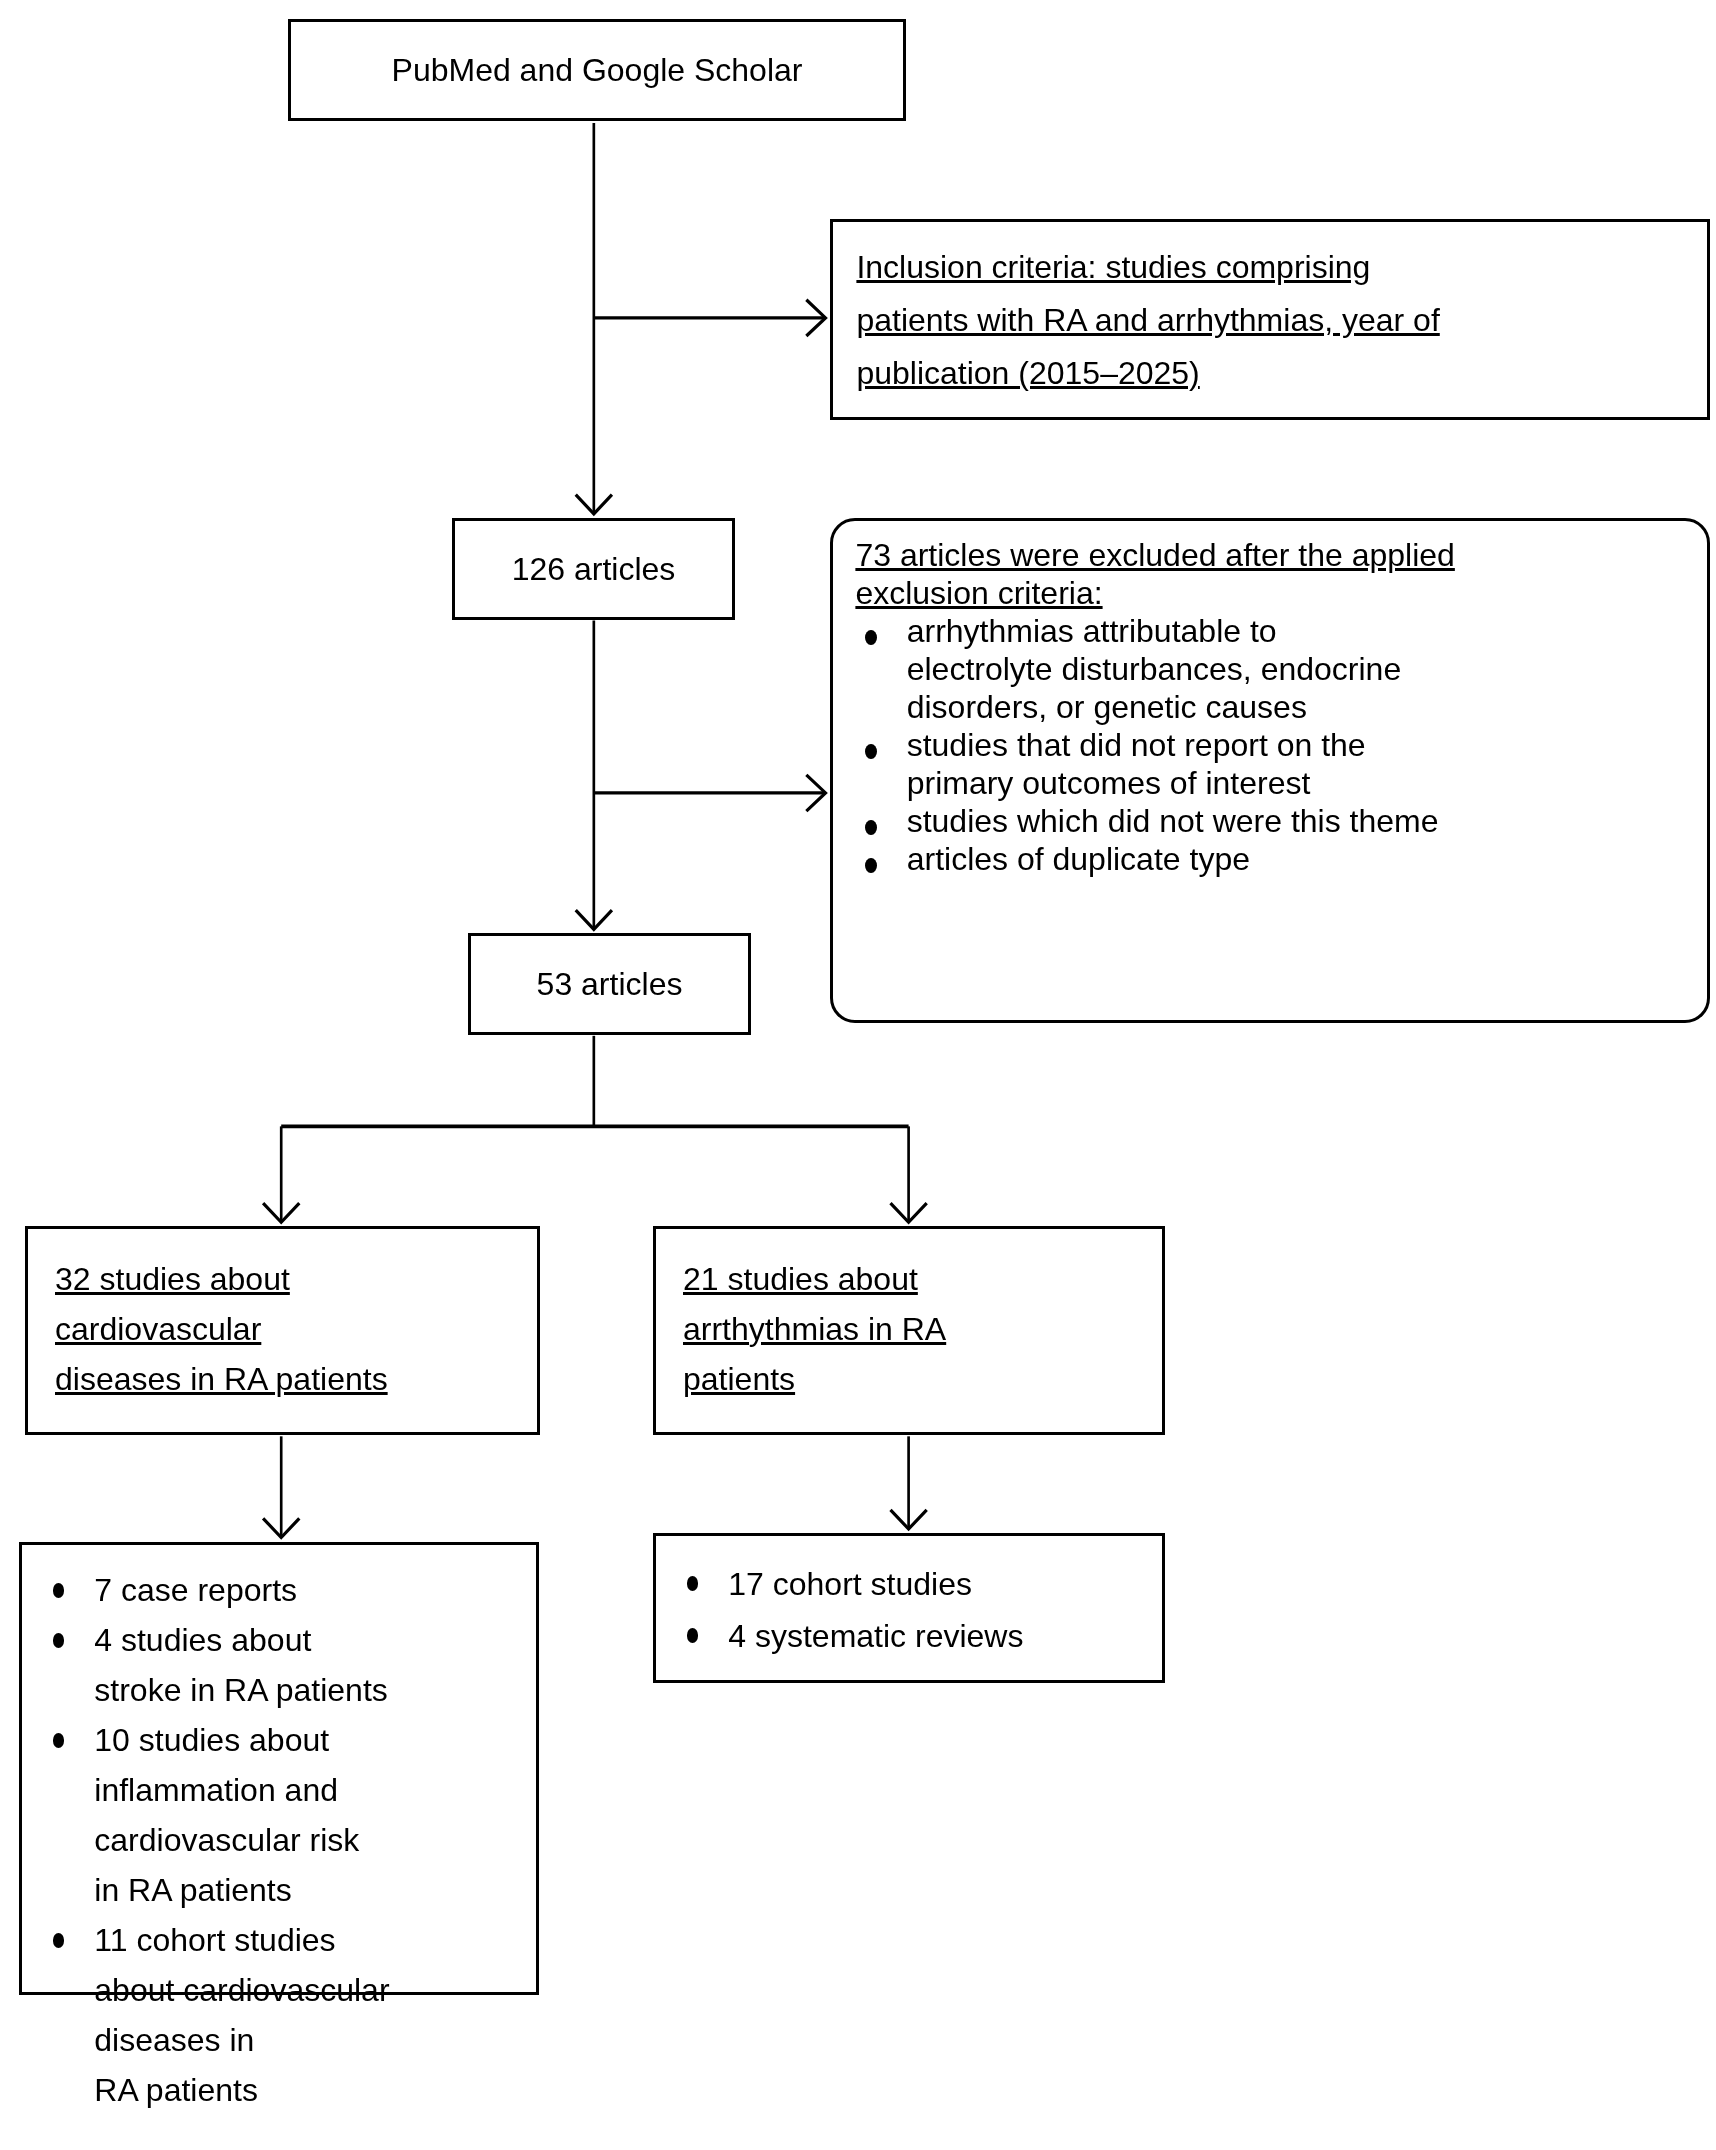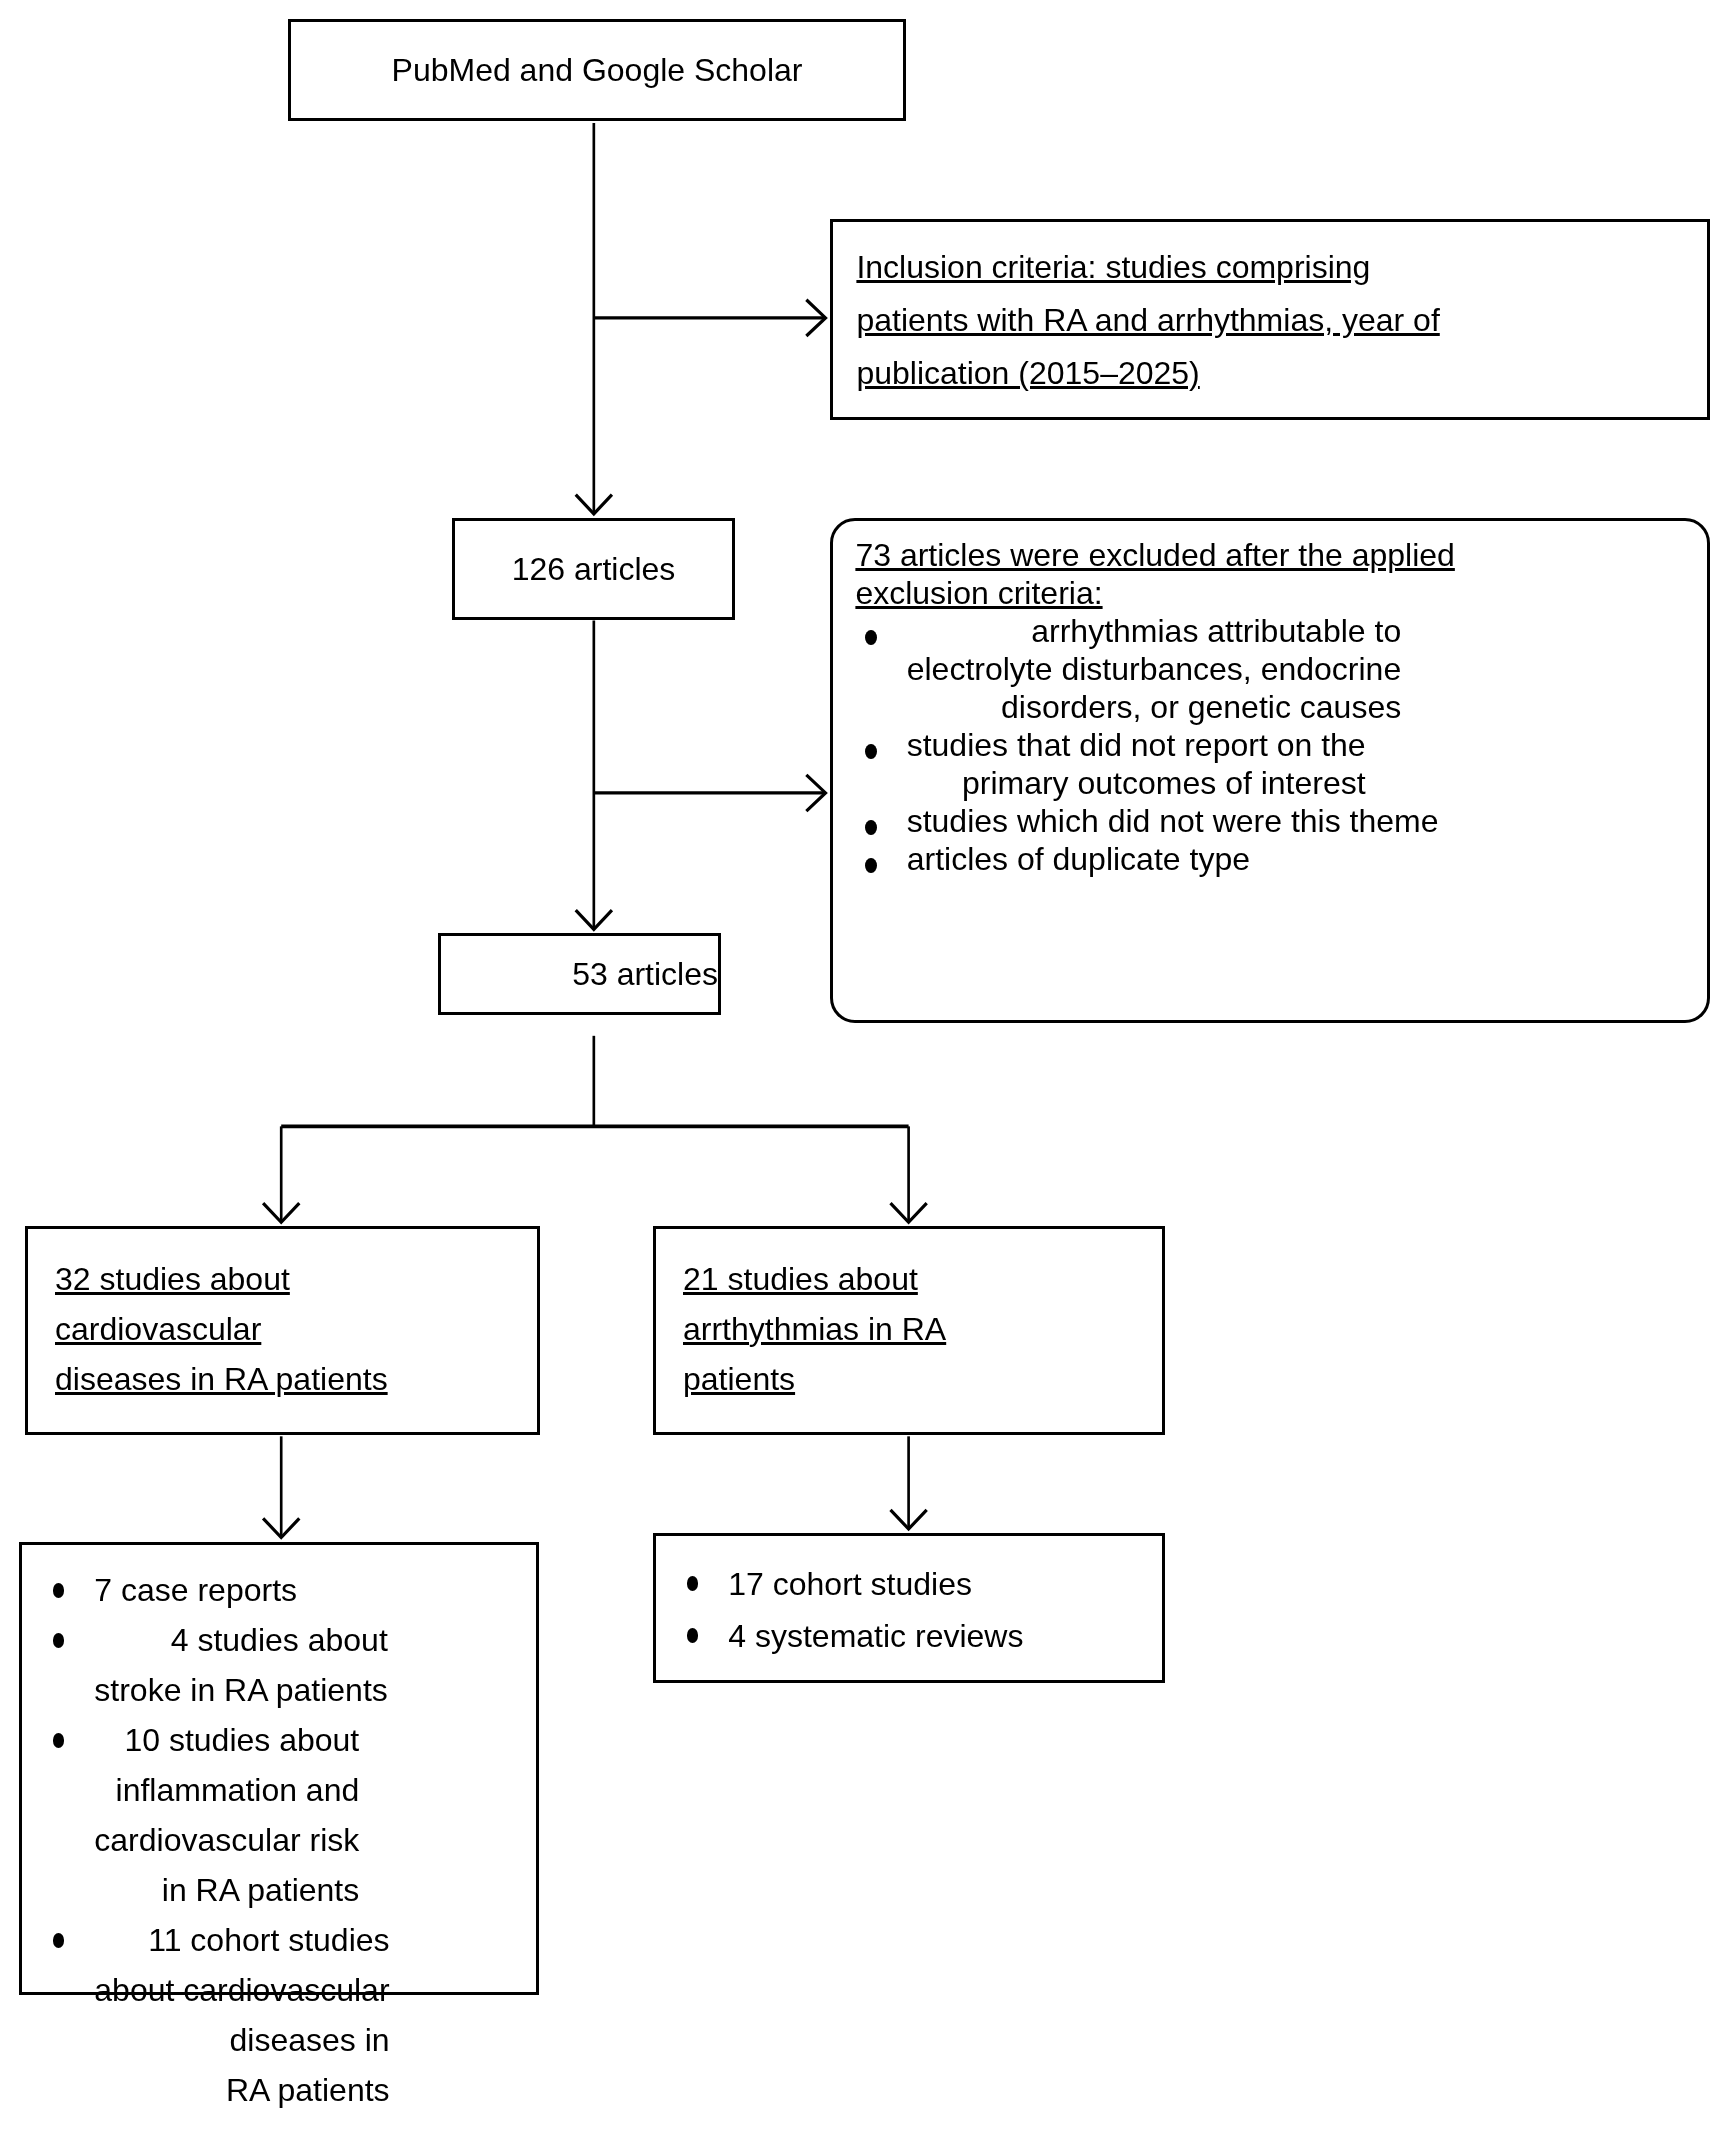--- a/index.html
+++ b/index.html
@@ -27,30 +27,29 @@
     align-items: center;
     justify-content: center;
     text-align: center;
   }
   .pre { white-space: pre-line; text-decoration: underline; }
 
   #source-box      { left: 288px;  top: 19px;   width: 618px; height: 102px; }
   #inclusion-box   { left: 830px; top: 219px;  width: 880px; height: 201px; padding: 19px 23.4px; line-height: 53px; }
   #articles126-box { left: 452px;  top: 518px;  width: 283px;  height: 102px; }
   #exclusion-box   { left: 830px; top: 518px;  width: 880px; height: 505px; padding: 15px 22.4px; line-height: 38px; border-radius: 25px; }
-  #articles53-box  { left: 438px;  top: 933px; width: 283px;  height: 82px; justify-content: flex-end; }
+  #articles53-box  { left: 468px;  top: 933px; width: 283px;  height: 102px; }
   #cv-box          { left: 25px;   top: 1226px; width: 515px;  height: 209px; padding: 24.5px 27px; line-height: 50px; }
   #arr-box         { left: 653px; top: 1226px; width: 512px;  height: 209px; padding: 24.5px 27px; line-height: 50px; }
   #cv-detail-box   { left: 19px;   top: 1542px; width: 520px;  height: 453px; padding: 20px 16px 10.7px 21px; line-height: 50px; }
   #arr-detail-box  { left: 653px; top: 1533px; width: 512px;  height: 150px; padding: 22.4px 16px 10.7px 21px; line-height: 52px; }
 
   .bullet-row {
     display: flex;
     align-items: flex-start;
-    text-align: right;
   }
   .dot {
     flex: none;
     width: 11.7px;
     height: 15px;
     margin: 17.6px 0 0 9.6px;
     border-radius: 50%;
     background: #000000;
   }
   .bullet-text {

